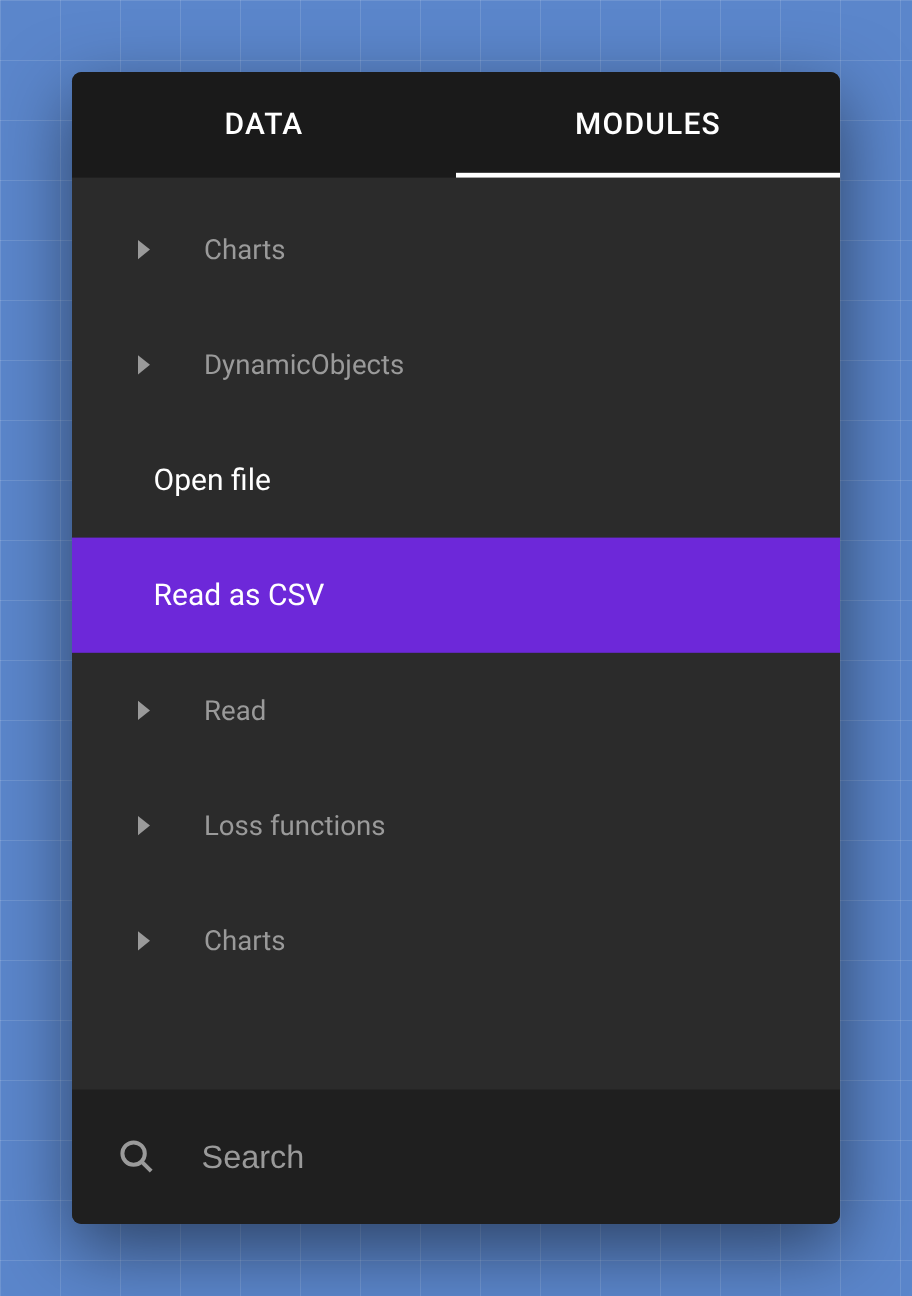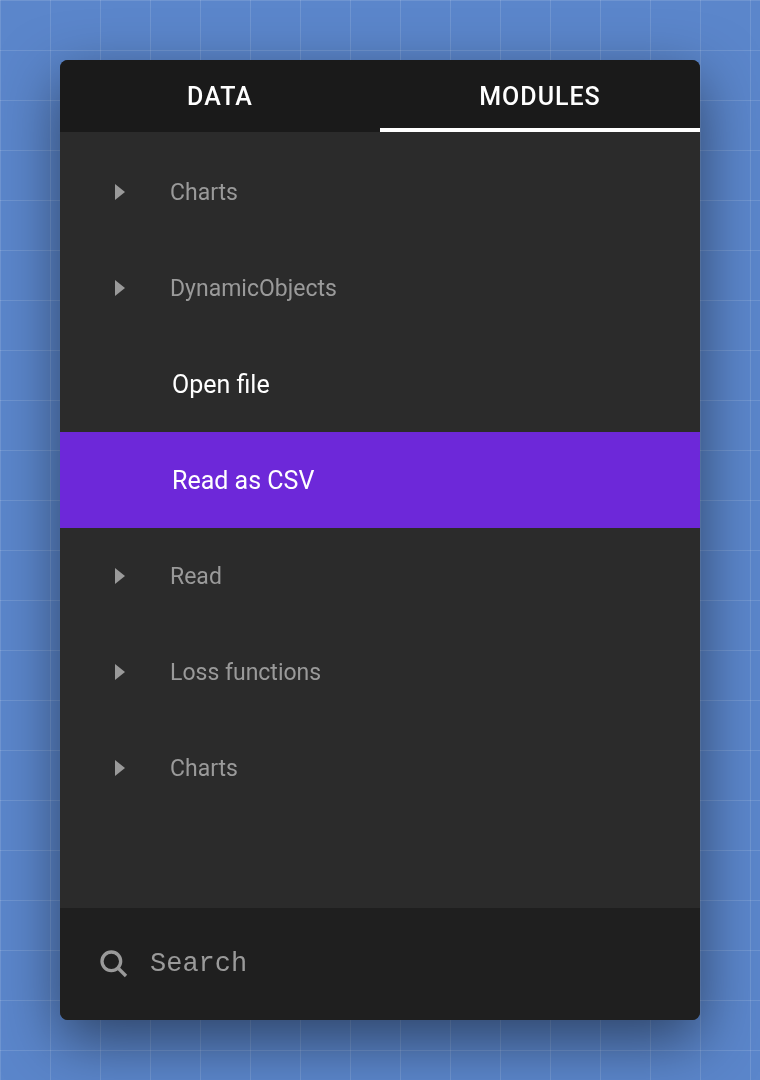--- a/index.html
+++ b/index.html
@@ -28,21 +28,21 @@
       height: 960px;
       box-shadow: 0 20px 60px rgba(0,0,0,0.5);
       display: flex;
       flex-direction: column;
       overflow: hidden;
     }
     
     .tabs {
       display: flex;
       background-color: #1a1a1a;
-      height: 72px;
+      height: 88px;
     }
     
     .tab {
       flex: 1;
       display: flex;
       align-items: center;
       justify-content: center;
       font-size: 25px;
       font-weight: 500;
       letter-spacing: 1px;
@@ -85,21 +85,21 @@
     .category-label {
       font-size: 23px;
       color: #9a9a9a;
       margin-left: 40px;
     }
     
     .sub-item {
       display: flex;
       align-items: center;
       height: 96px;
-      padding-left: 112px;
+      padding-left: 68px;
       cursor: pointer;
     }
     
     .sub-item.selected {
       background-color: #6d28d9;
     }
     
     .sub-item-label {
       font-size: 25px;
       color: #ffffff;
@@ -119,22 +119,22 @@
       justify-content: center;
     }
     
     .search-input {
       flex: 1;
       background: transparent;
       border: none;
       outline: none;
       color: #9a9a9a;
       font-size: 27px;
-      margin-left: 20px;
-      font-family: Liberation Mono, monospace;
+      margin-left: 38px;
+      font-family: Liberation Sans, sans-serif;
     }
     
     .search-input::placeholder {
       color: #9a9a9a;
     }
     
     .triangle-right {
       width: 0;
       height: 0;
       border-top: 8px solid transparent;

